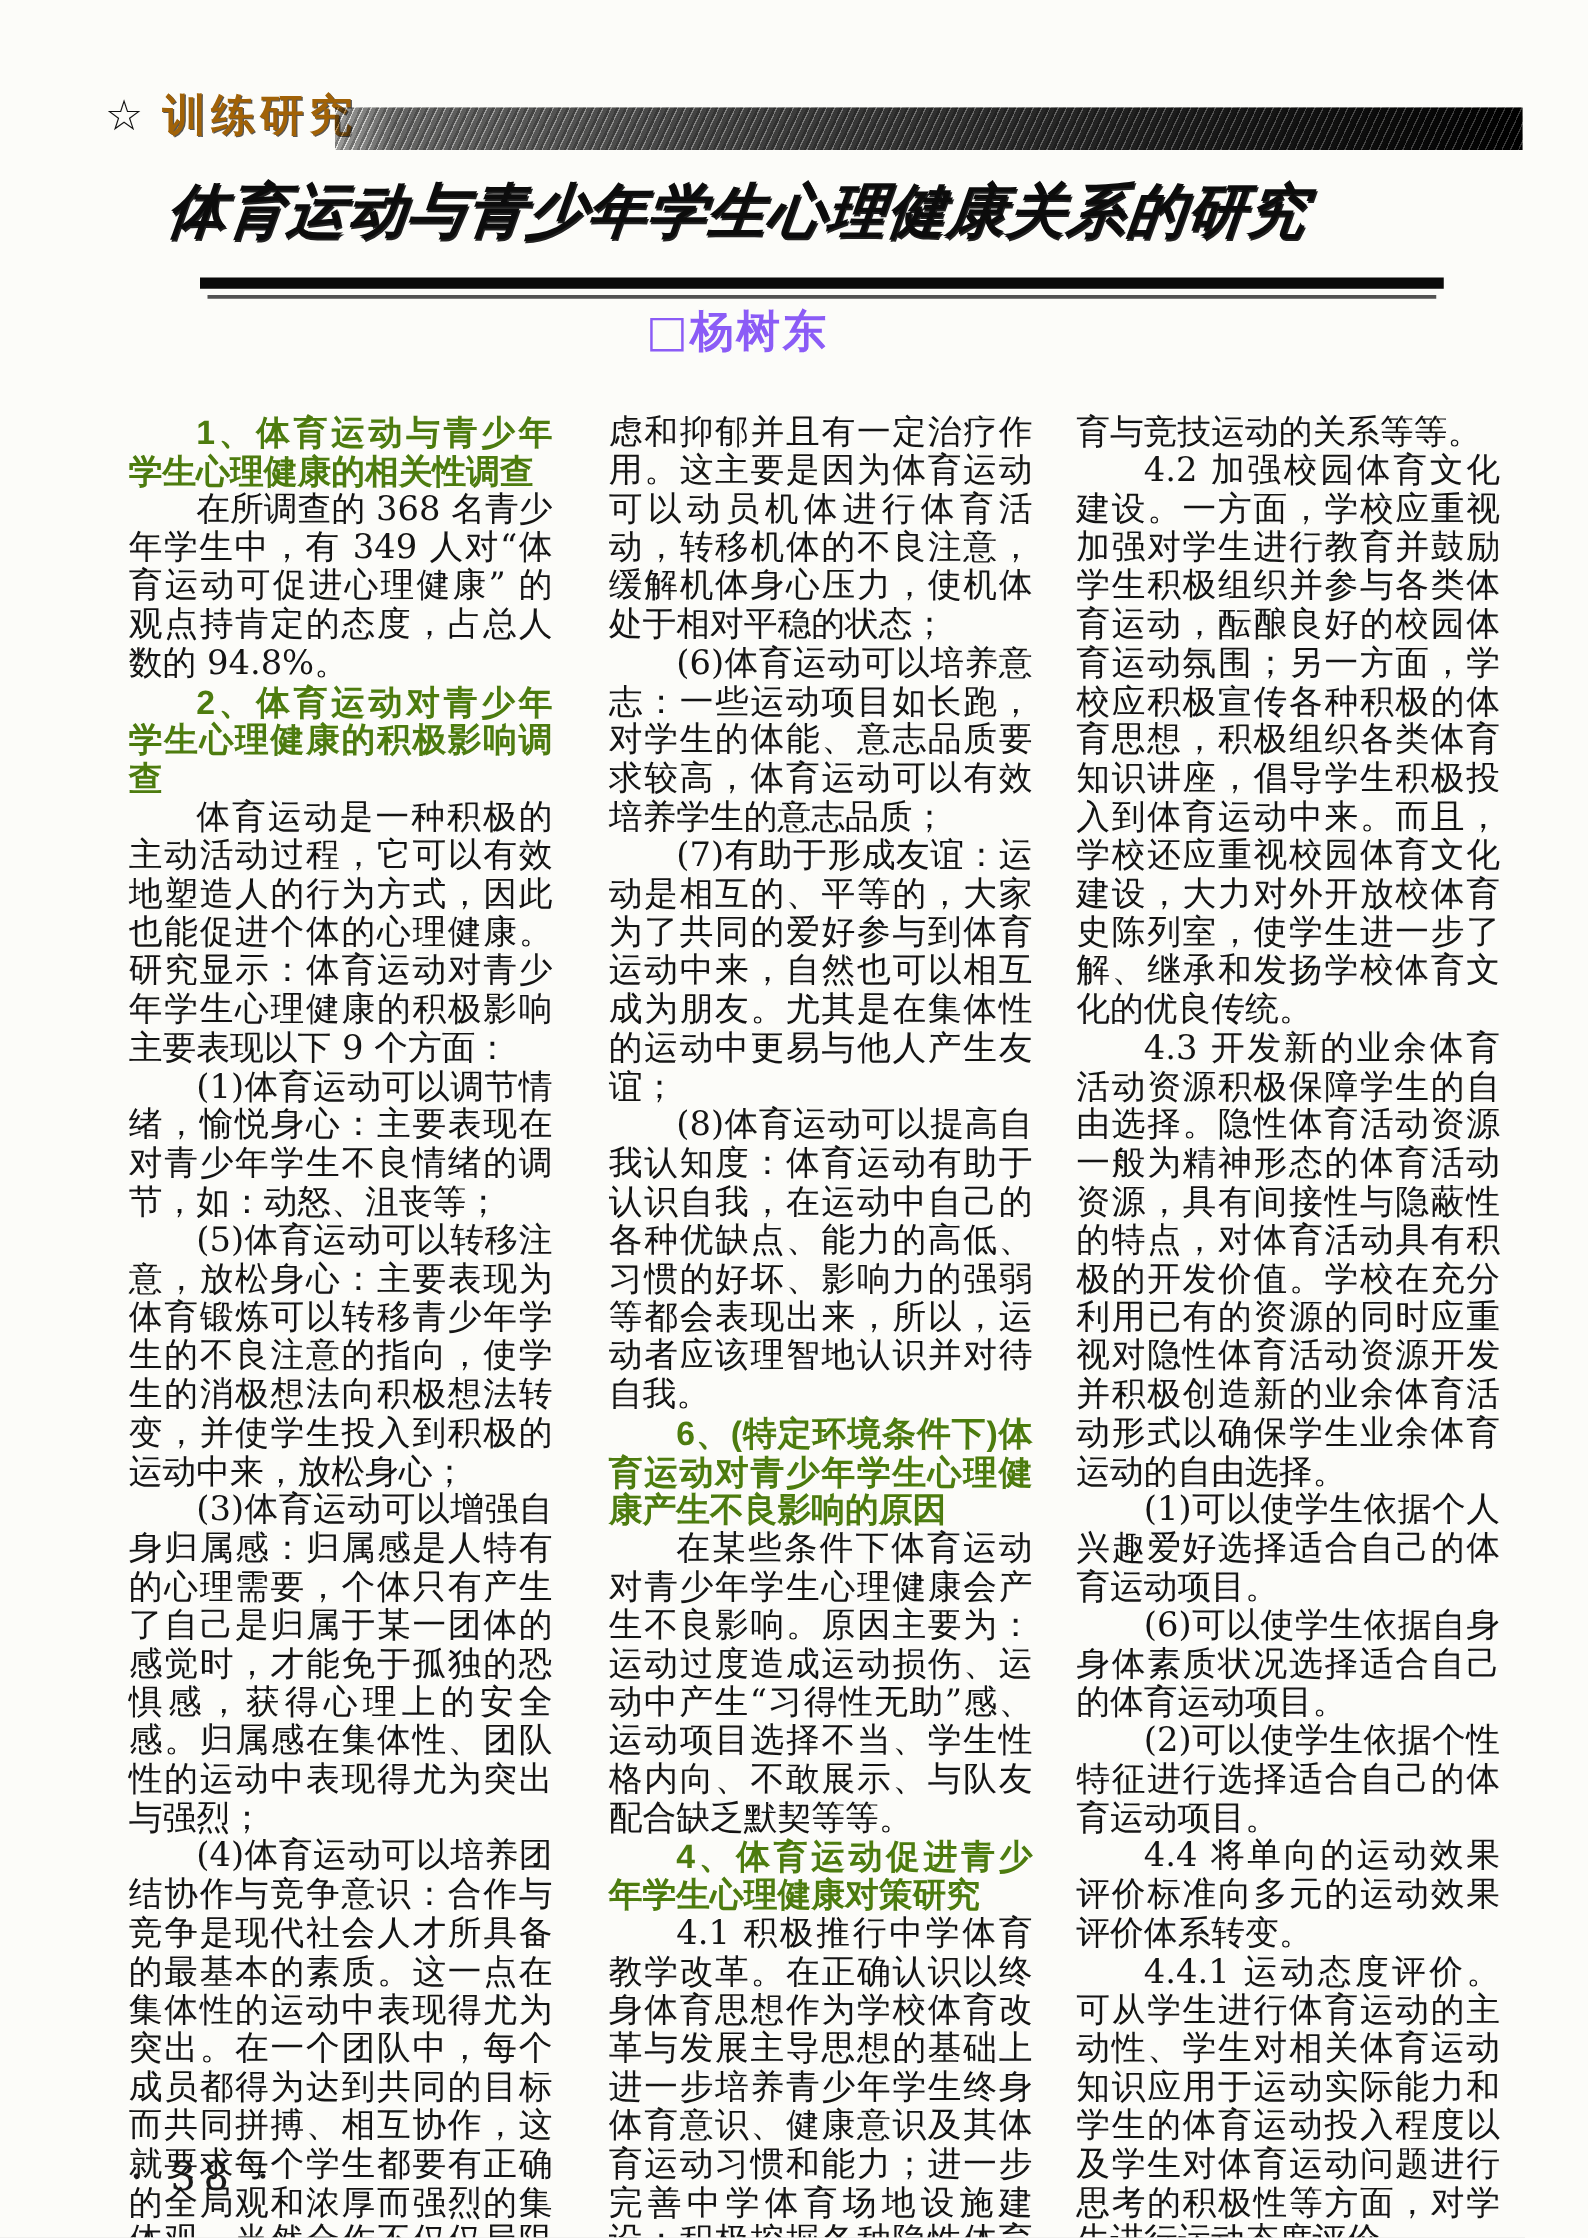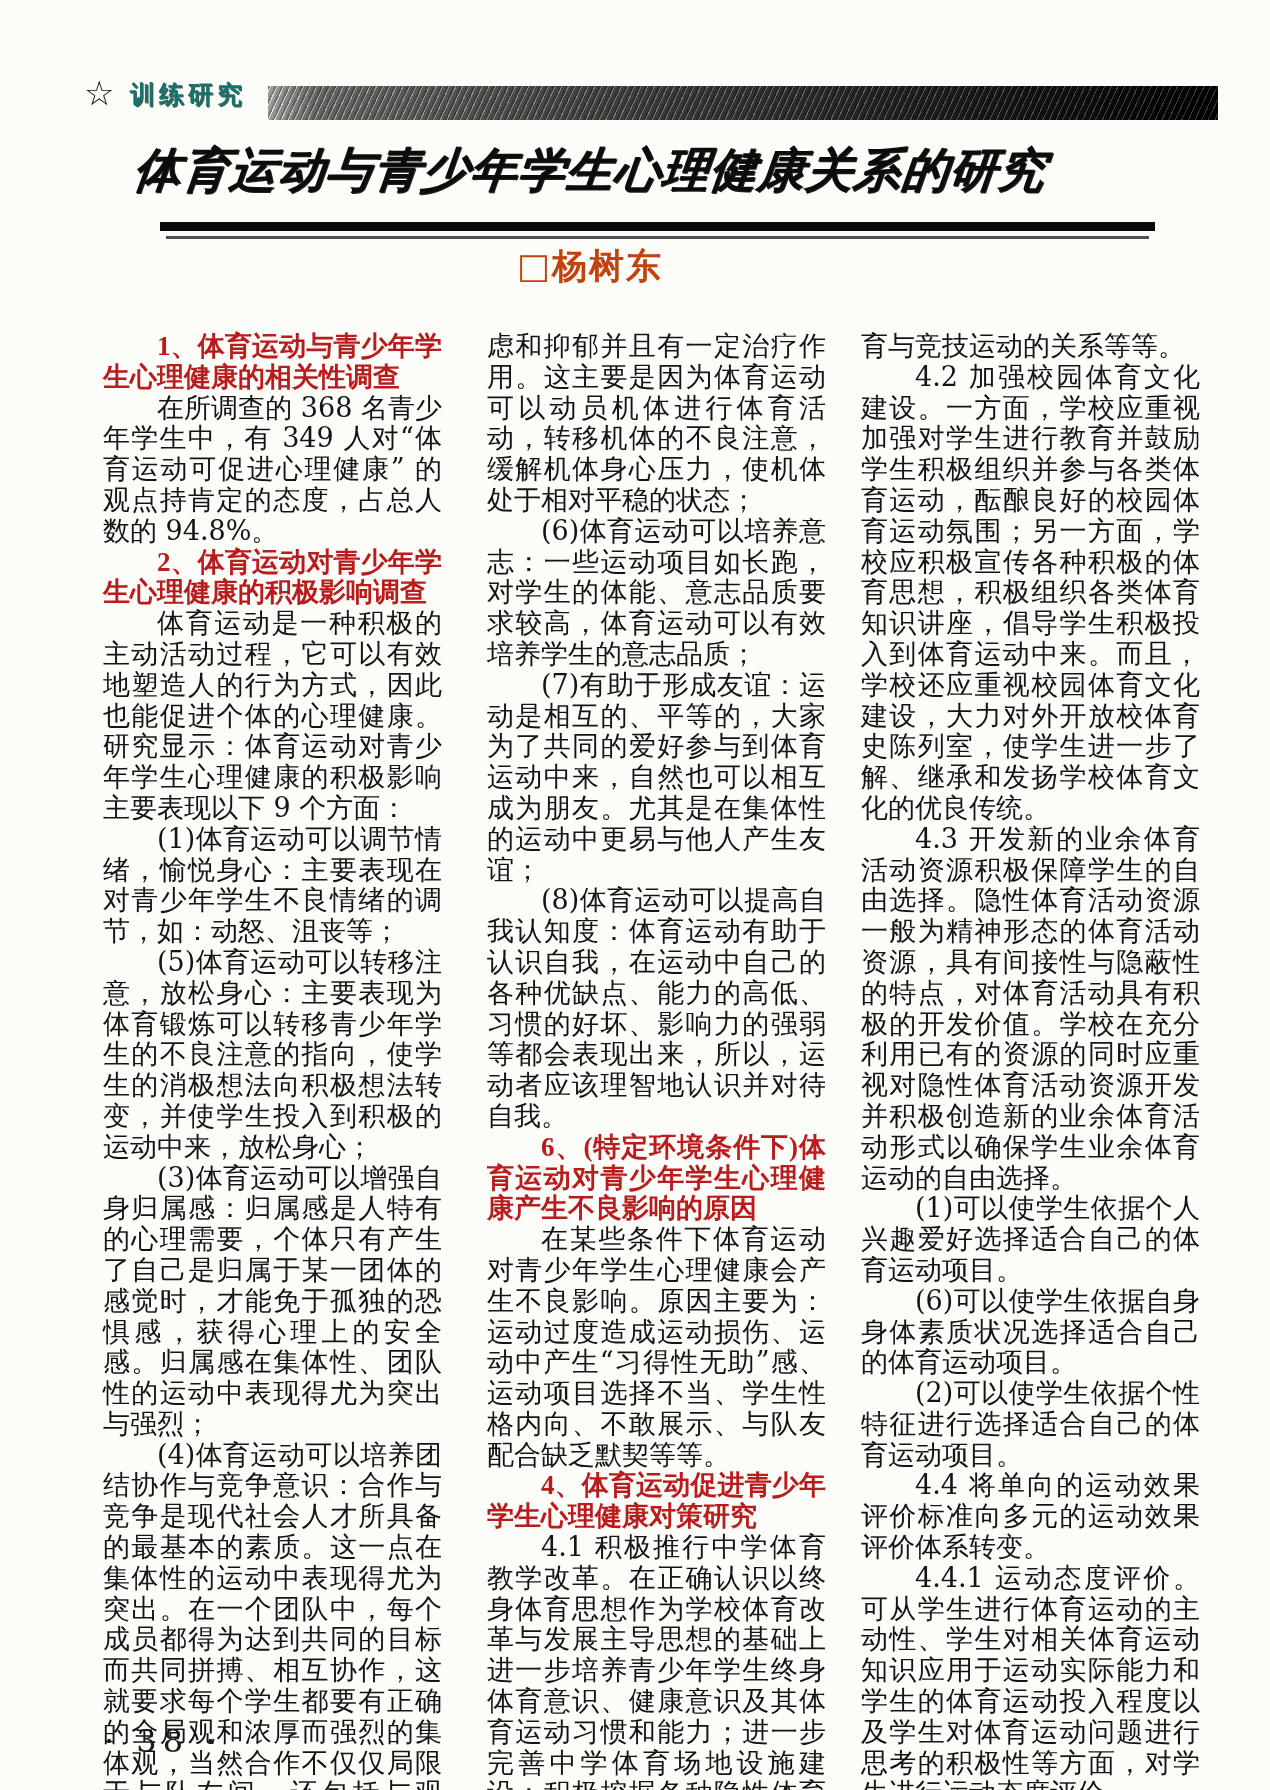--- a/index.html
+++ b/index.html
@@ -7,56 +7,56 @@
     position:relative;width:1270px;height:1790px;margin:0 auto;
     background:#fcfcf9;overflow:hidden;color:#161616;
     font-family:"DejaVu Serif","Liberation Serif",serif;
   }
   
   .star{
     position:absolute;left:84px;top:76px;font-size:34px;line-height:34px;
     color:#101010;font-family:"DejaVu Sans","Liberation Sans",sans-serif;
   }
   .seclabel{
-    position:absolute;left:130px;top:80px;font-size:25px;line-height:30px;
-    font-weight:700;letter-spacing:4px;color:#0f766e;
-    font-family:Liberation Serif, serif;
+    position:absolute;left:130px;top:80px;font-size:35px;line-height:30px;
+    font-weight:700;letter-spacing:4px;color:#a16207;
+    font-family:Liberation Mono, monospace;
     text-shadow:1px 1px 0 #555;
   }
   .band{
     position:absolute;left:268px;top:86px;width:950px;height:34px;
     background:
       repeating-linear-gradient(115deg, rgba(0,0,0,.45) 0 2px, rgba(255,255,255,.22) 2px 3px, rgba(0,0,0,.30) 3px 6px),
       linear-gradient(90deg, rgba(70,70,70,.15) 0%, rgba(55,55,55,.55) 5%, rgba(45,45,45,.75) 30%, rgba(25,25,25,.9) 65%, #000 100%);
   }
   
   .title{
     position:absolute;left:90px;top:132px;width:1000px;text-align:center;
     font-size:47px;line-height:76px;font-weight:900;font-style:italic;
     letter-spacing:1px;color:#0c0c0c;transform:skewX(-6deg);
     text-shadow:1px 1px 0 #222;white-space:nowrap;
   }
   .rule-thick{position:absolute;left:160px;top:222px;width:995px;height:9px;background:#0a0a0a;}
   .rule-thin{position:absolute;left:166px;top:236px;width:983px;height:3px;background:#525252;}
   .author{
     position:absolute;left:90px;top:246px;width:1000px;text-align:center;
-    font-size:35px;line-height:40px;font-weight:600;color:#c2410c;
+    font-size:35px;line-height:40px;font-weight:600;color:#8b5cf6;
     font-family:"DejaVu Sans","Liberation Sans",sans-serif;letter-spacing:2px;
   }
   
   .col{
     position:absolute;top:331px;width:339px;
     font-size:27px;line-height:30.8px;text-align:justify;color:#141414;
   }
   .col p{margin:0;padding:0;}
   .p{text-indent:2em;}
   .pc{text-indent:0;}
   .h{
-    text-indent:2em;font-weight:700;color:#b91c1c;
-    font-family:Liberation Serif, serif;
+    text-indent:2em;font-weight:700;color:#4d7c0f;
+    font-family:Liberation Sans, sans-serif;
   }
   .pagenum{
     position:absolute;left:104px;top:1722px;font-size:32px;color:#1a1a1a;
     letter-spacing:6px;
   }
 </style>
 </head>
 <body>
 
 <div class="page">

